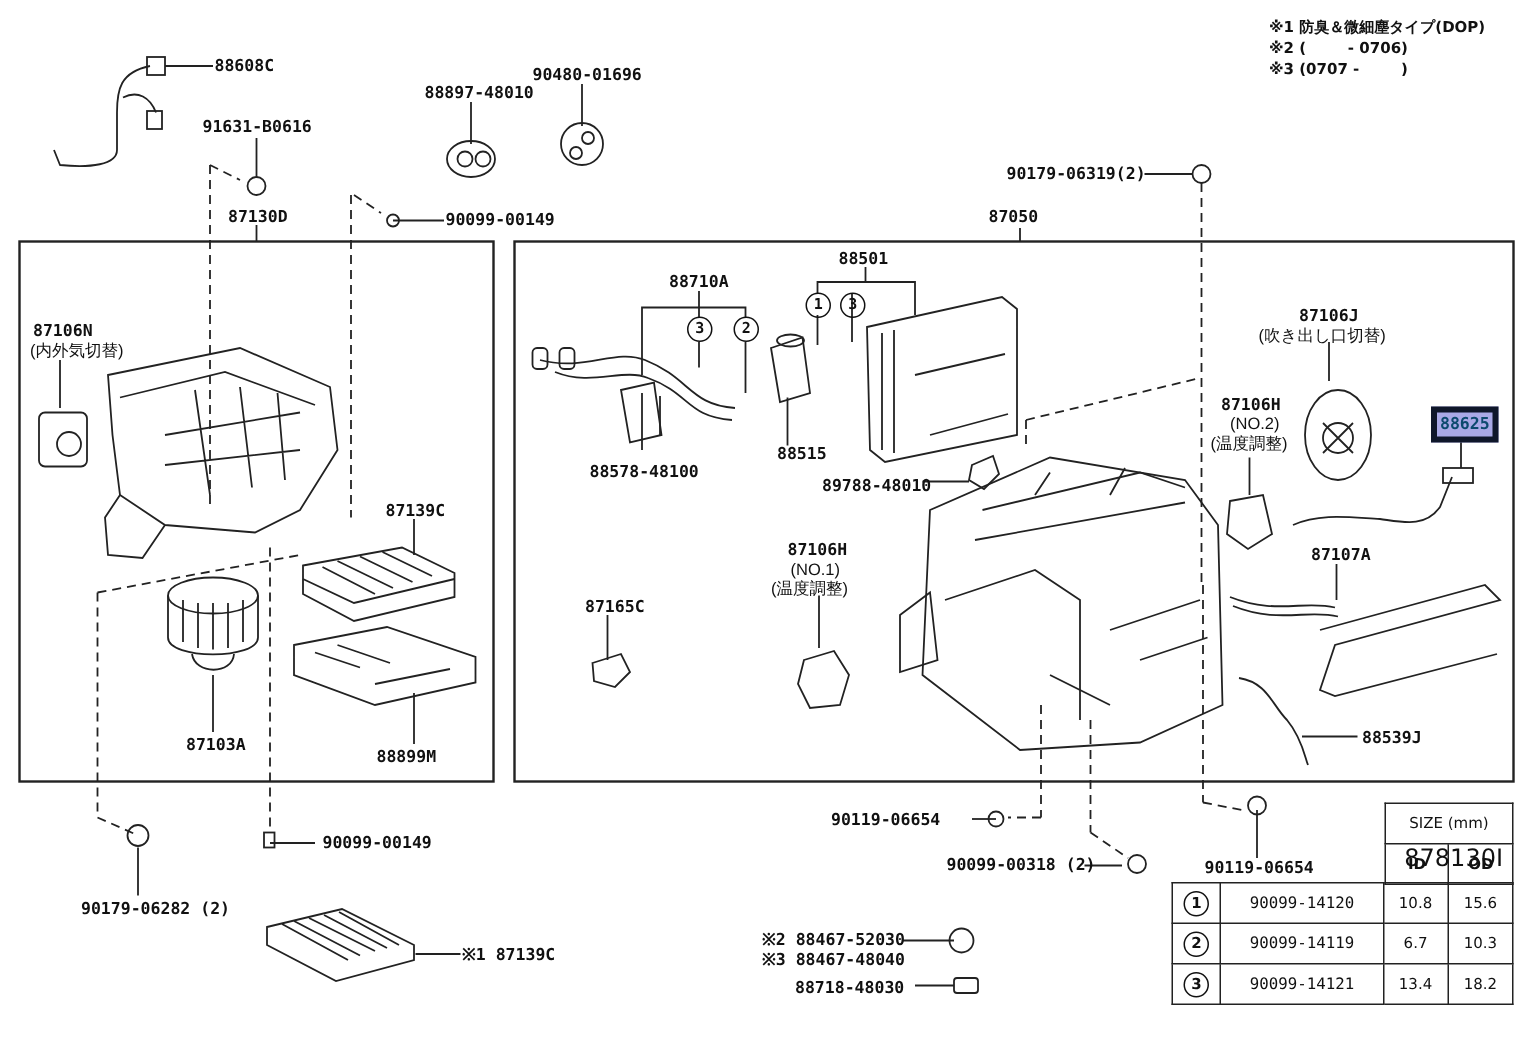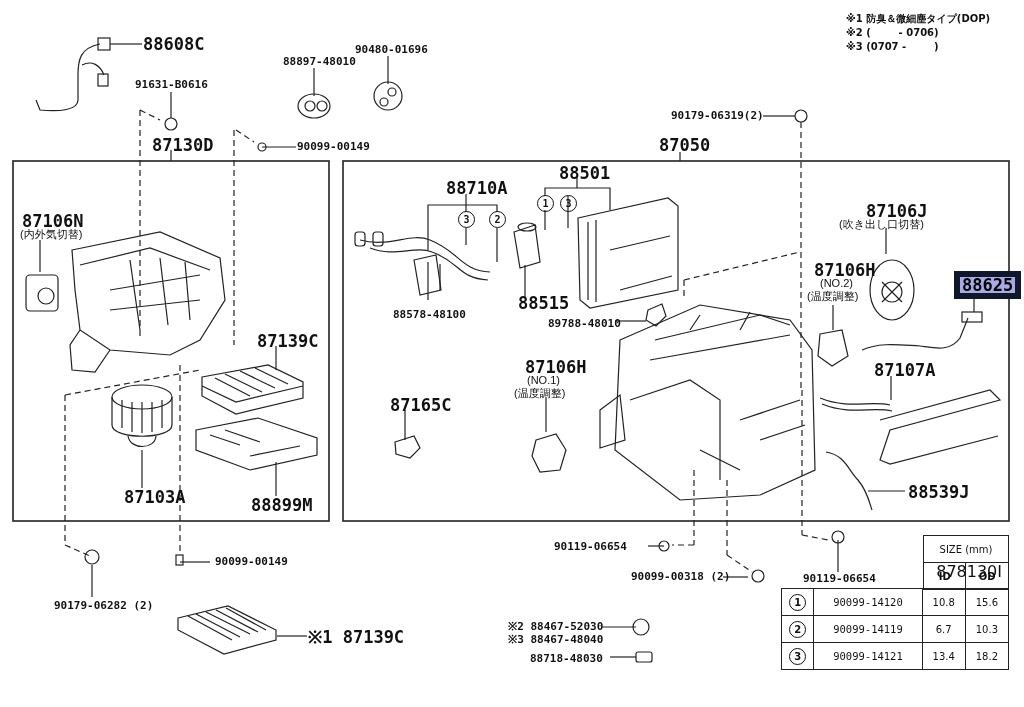--- a/index.html
+++ b/index.html
@@ -1,23 +1,23 @@
 <!DOCTYPE html>
 <html><head>
 <meta charset="utf-8">
 <style>
   html, body { margin: 0; padding: 0; background: #ffffff; }
   body { width: 1024px; height: 707px; position: relative; overflow: hidden;
          font-family: "DejaVu Sans Mono", "Liberation Mono", monospace; color: #111; }
   #stage { position: absolute; left: 0; top: 0; width: 1024px; height: 591px; }
   .lbl { position: absolute; font-weight: bold; font-size: 11px; white-space: nowrap; line-height: 12px; color: #111; }
-  .lbl.big { font-size: 17px; line-height: 14px; }
+  .lbl.big { font-size: 11px; line-height: 14px; }
   .sub { position: absolute; font-size: 11px; white-space: nowrap; line-height: 12px; color: #111;
          font-family: Liberation Sans, sans-serif; }
-  .hl { background: #a9a9e6; border: 6px solid #0f172a; padding: 1px 2px; color: #000000; text-align: right; }
+  .hl { background: #a9a9e6; border: 4px solid #0f172a; padding: 1px 2px; color: #0c4a6e; text-align: right; }
   .notes { position: absolute; left: 846px; top: 12px; font-family: "DejaVu Sans", sans-serif;
            font-size: 10px; line-height: 14px; font-weight: bold; }
   .notes div { white-space: pre; }
   table.size { position: absolute; border-collapse: collapse; font-family: "DejaVu Sans", sans-serif;
                font-size: 10px; }
   table.size td { border: 1.5px solid #222; text-align: center; height: 26px; padding: 0; margin-top: 20px; }
   table.size td.pn { font-family: "DejaVu Sans Mono", monospace; font-weight: normal; font-size: 10.5px; }
   .circ { display: inline-block; width: 15px; height: 15px; border: 1.5px solid #111; border-radius: 50%;
           line-height: 15px; font-size: 10px; font-weight: bold; text-align: center; }
   .fig { position: absolute; right: 22px; bottom: 10px; font-family: "DejaVu Sans", sans-serif; font-size: 16px; }

